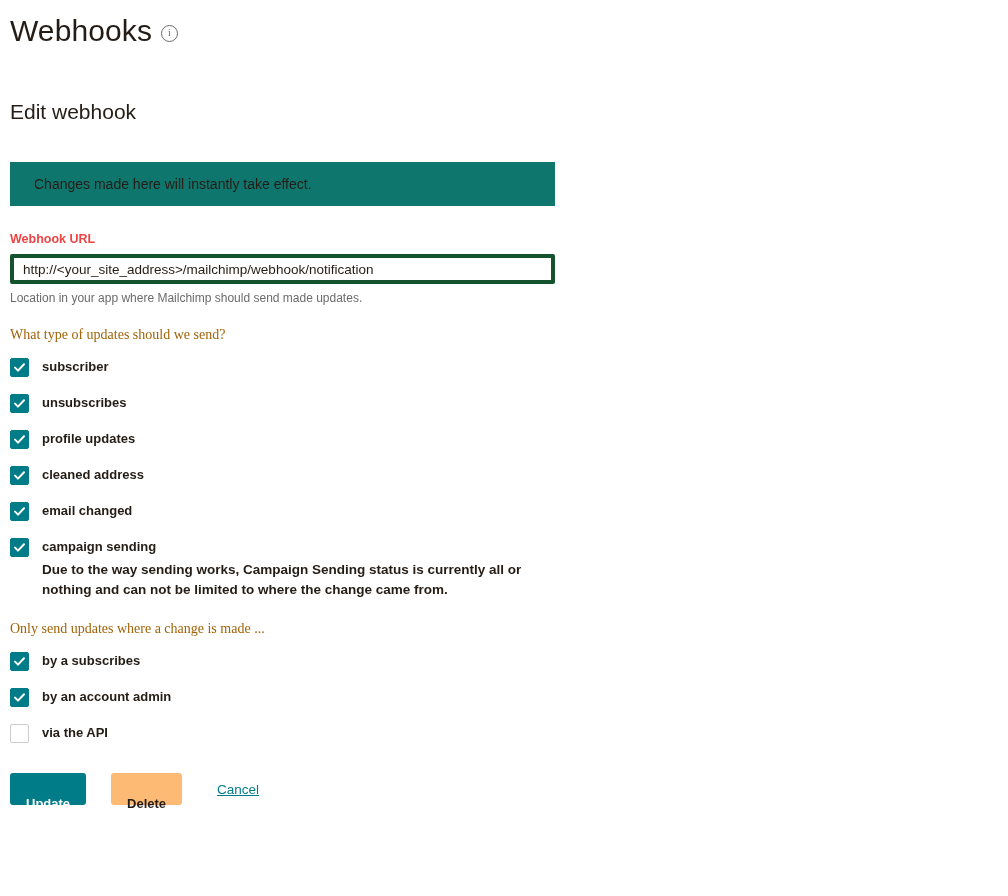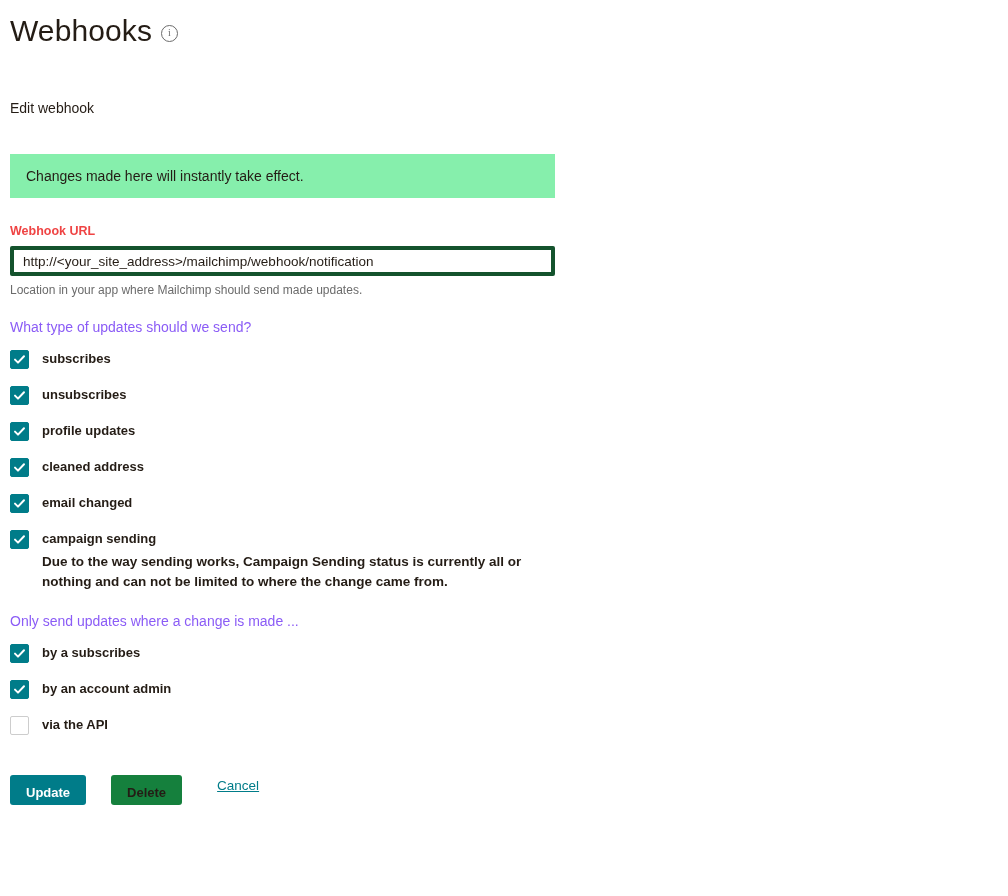--- a/index.html
+++ b/index.html
@@ -38,32 +38,32 @@
     border: 1.3px solid #6b6b6b;
     border-radius: 50%;
     font-size: 10px;
     line-height: 1;
     color: #6b6b6b;
     font-family: "Liberation Serif", serif;
     position: relative;
     top: 2px;
   }
   .section-title {
-    font-size: 14px;
+    font-size: 21px;
     font-weight: 400;
     color: #241c15;
     margin: 52px 0 0 0;
   }
   .notice {
     margin-top: 38px;
     width: 545px;
-    background: #86efac;
+    background: #0f766e;
     color: #241c15;
     font-size: 14px;
-    padding: 14px 16px;
+    padding: 14px 24px;
     box-sizing: border-box;
   }
   .field-label {
     font-size: 12.5px;
     font-weight: bold;
     margin-top: 26px;
     color: #ef4444;
   }
   .text-input {
     margin-top: 8px;
@@ -78,22 +78,23 @@
     font-family: "Liberation Sans", sans-serif;
     background: #fff;
   }
   .help-text {
     font-size: 12px;
     color: #6b6b6b;
     margin-top: 7px;
   }
   .question {
     font-size: 14px;
-    color: #8b5cf6;
+    color: #a16207;
     margin-top: 22px;
+    font-family: Liberation Serif, serif;
   }
   .check-row {
     display: flex;
     align-items: flex-start;
     margin-top: 16px;
   }
   .check-row.first { margin-top: 14px; }
   .checkbox {
     width: 19px;
     height: 19px;
@@ -136,32 +137,31 @@
     align-items: center;
     margin-top: 30px;
     gap: 0;
   }
   .btn {
     font-family: "Liberation Sans", sans-serif;
     font-size: 13px;
     font-weight: bold;
     border: none;
     border-radius: 3px;
-    padding: 3px 16px;
+    padding: 16px 16px;
     height: 30px;
     line-height: 30px;
     cursor: pointer;
-    margin-top: 10px;
   }
   .btn-primary {
     background: #007c89;
     color: #ffffff;
   }
   .btn-secondary {
-    background: #15803d;
+    background: #fdba74;
     color: #241c15;
     margin-left: 25px;
   }
   .link-cancel {
     margin-left: 35px;
     font-size: 13.5px;
     color: #007c89;
     text-decoration: underline;
     cursor: pointer;
   }
@@ -186,21 +186,21 @@
 
   <div class="question">What type of updates should we send?</div>
 
   <div class="check-row first">
     <span class="checkbox checked">
       <svg width="13" height="13" viewBox="0 0 13 13">
           <path d="M2 6.6 L5 9.6 L11 3.2" fill="none" stroke="#ffffff" stroke-width="2" stroke-linecap="round" stroke-linejoin="round"></path>
         </svg>
     </span>
     <span class="check-body">
-      <span class="check-label">subscribes</span>
+      <span class="check-label">subscriber</span>
     </span>
   </div>
 
   <div class="check-row">
     <span class="checkbox checked">
       <svg width="13" height="13" viewBox="0 0 13 13">
           <path d="M2 6.6 L5 9.6 L11 3.2" fill="none" stroke="#ffffff" stroke-width="2" stroke-linecap="round" stroke-linejoin="round"></path>
         </svg>
     </span>
     <span class="check-body">

